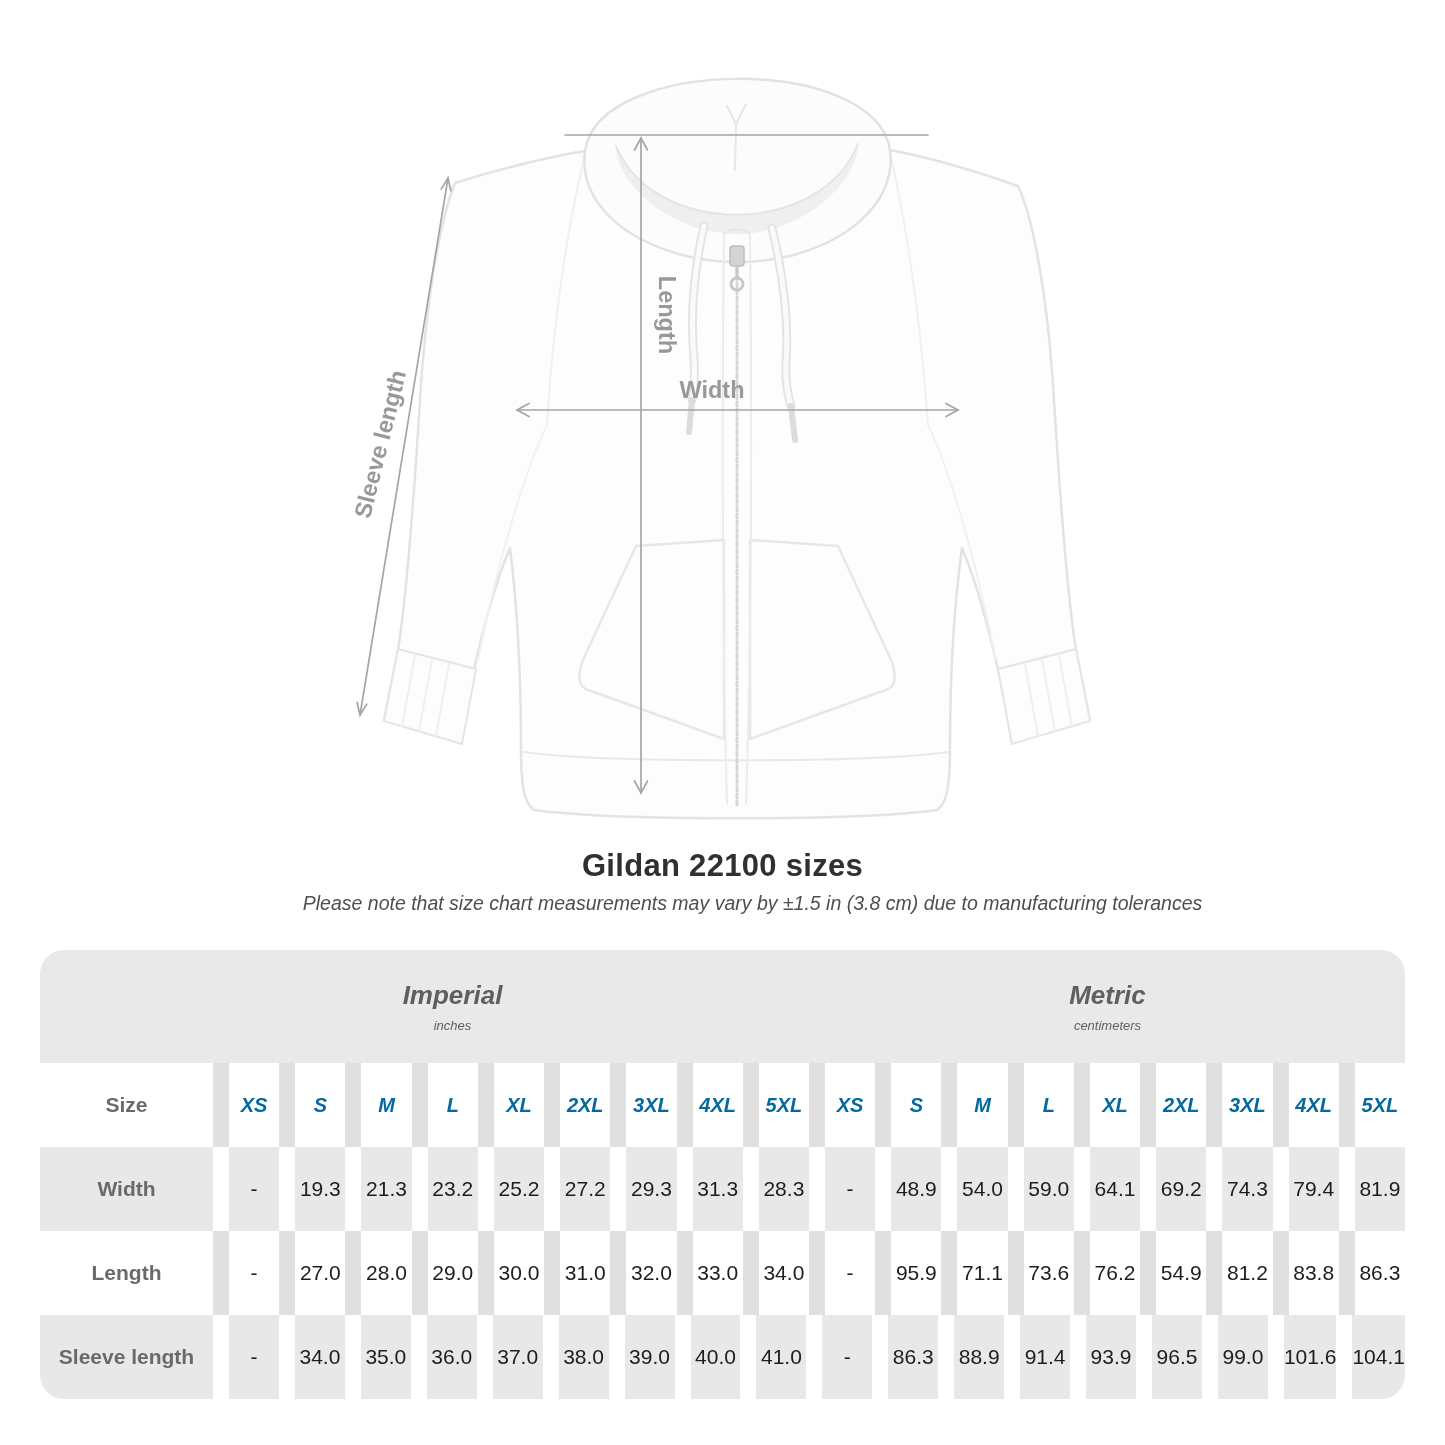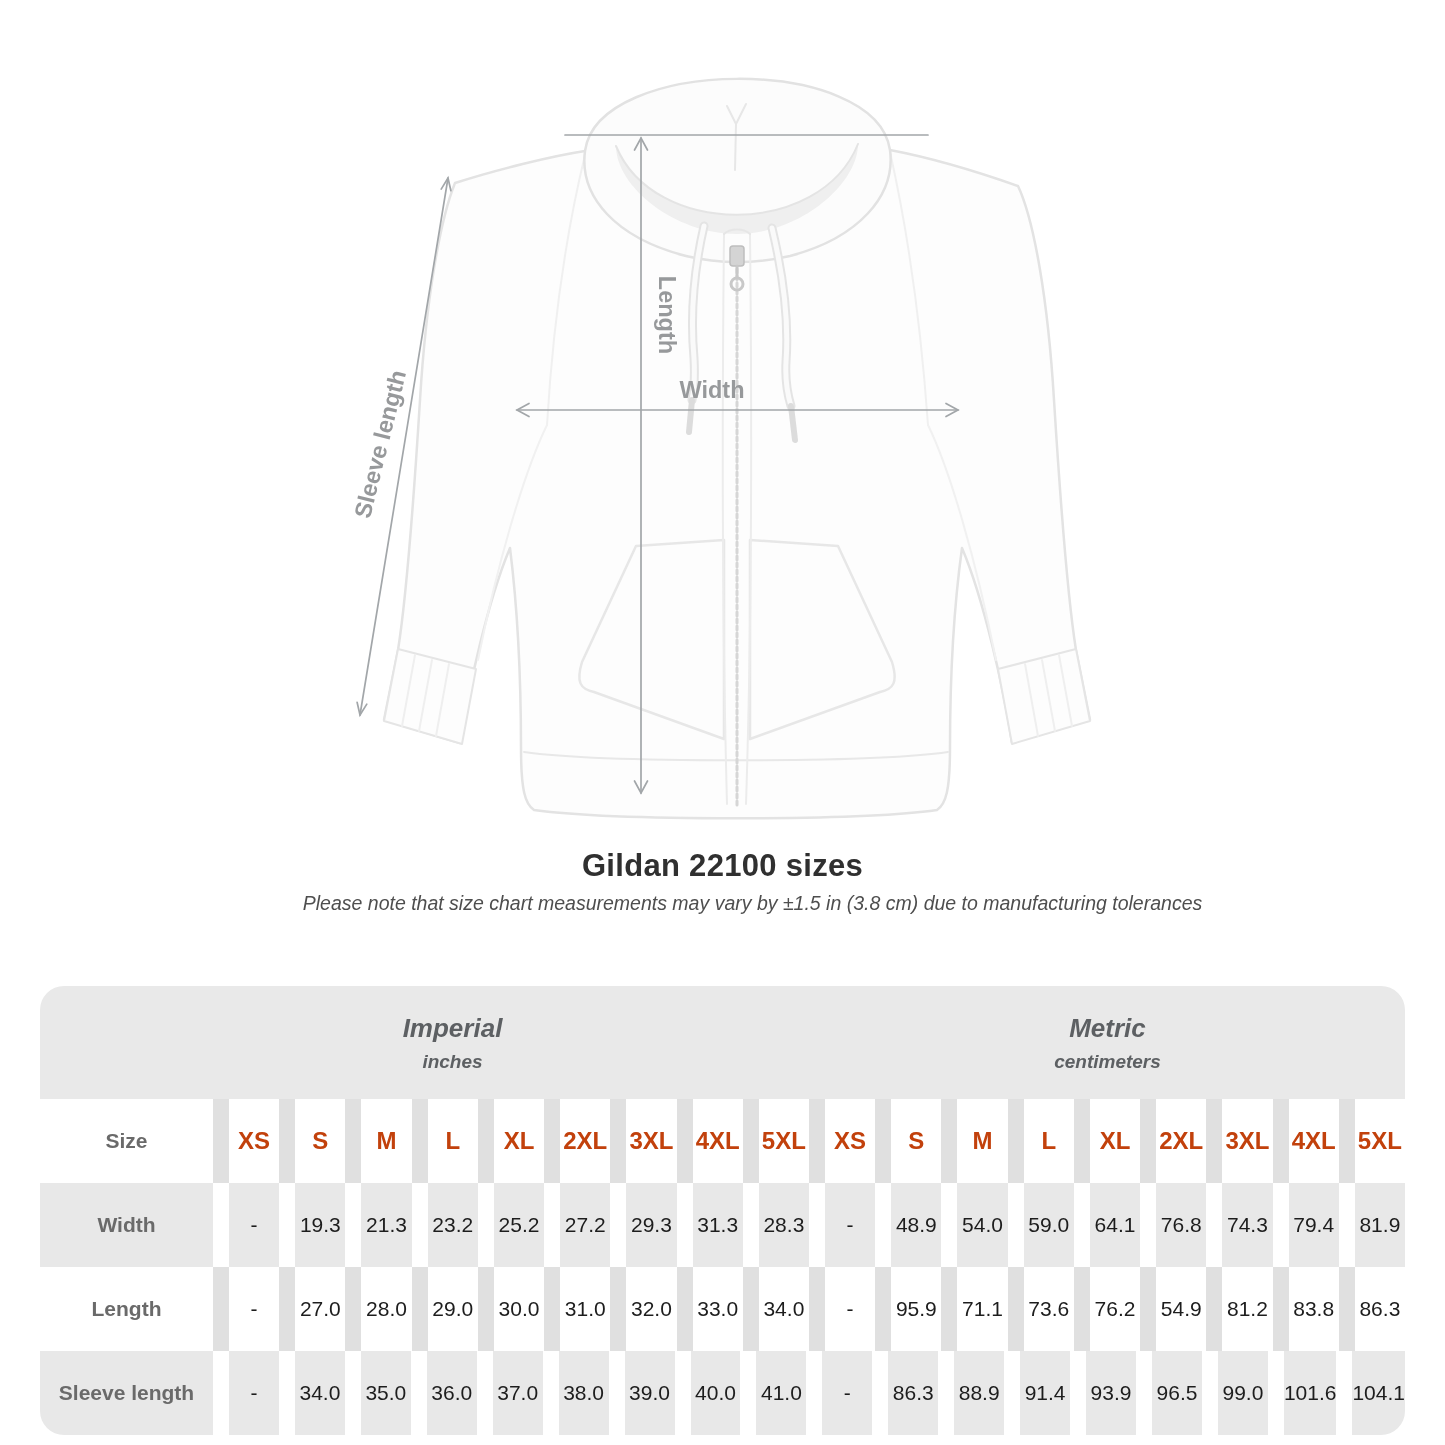--- a/index.html
+++ b/index.html
@@ -4,35 +4,35 @@
 <style>
   html,body{margin:0;padding:0;background:#fff;}
   .page{position:relative;width:1445px;height:1445px;background:#ffffff;
         font-family:"Liberation Sans",sans-serif;overflow:hidden;}
   .figure{position:absolute;left:0;top:0;width:1445px;height:830px;}
   .page-title{position:absolute;top:848px;left:0;width:100%;text-align:center;
         font-size:31px;font-weight:bold;color:#303030;letter-spacing:.3px;}
   .page-subtitle{position:absolute;top:892px;left:0;width:100%;text-align:center;
         font-size:19.5px;font-style:italic;color:#4e4e4e;padding-left:30px;}
   .sizetable{position:absolute;left:40px;top:950px;width:1365px;border-radius:24px;
-        overflow:hidden;margin-top:36px;}
+        overflow:hidden;}
   .band{height:113px;background:#e9e9e9;display:grid;grid-template-columns:770px 1fr;}
   .band-sec{display:flex;flex-direction:column;align-items:center;justify-content:center;
         gap:7px;color:#5d6063;}
   .band-sec.imp{padding-left:55px;}
   .sec-name{font-size:26px;font-weight:bold;font-style:italic;}
-  .sec-unit{font-size:19px;font-style:italic;font-weight:bold;}
+  .sec-unit{font-size:13px;font-style:italic;}
   .trow{display:grid;grid-template-columns:173px repeat(18,1fr);column-gap:16px;height:84px;}
   .trow.white{background:#e0e0e0;}
   .trow.gray{background:#ffffff;}
   .cell{display:flex;align-items:center;justify-content:center;}
   .trow.white .cell{background:#ffffff;}
   .trow.gray .cell{background:#e8e8e8;}
   .cell.lab{font-weight:bold;color:#6a6a6a;font-size:21px;}
-  .cell.szh{font-weight:bold;color:#c2410c;font-size:24px;}
+  .cell.szh{font-weight:bold;color:#0369a1;font-size:20px;font-style:italic;}
   .cell.val{color:#1d1d1d;font-size:21px;}
 </style>
 </head>
 <body>
 
 <div class="page">
 
   <div class="figure">
     <svg viewBox="0 0 1445 830" width="1445" height="830">
       <g stroke-linejoin="round" stroke-linecap="round">
@@ -155,21 +155,21 @@
       <div class="cell val">25.2</div>
       <div class="cell val">27.2</div>
       <div class="cell val">29.3</div>
       <div class="cell val">31.3</div>
       <div class="cell val">28.3</div>
       <div class="cell val">-</div>
       <div class="cell val">48.9</div>
       <div class="cell val">54.0</div>
       <div class="cell val">59.0</div>
       <div class="cell val">64.1</div>
-      <div class="cell val">76.8</div>
+      <div class="cell val">69.2</div>
       <div class="cell val">74.3</div>
       <div class="cell val">79.4</div>
       <div class="cell val">81.9</div>
     </div>
 
     <div class="trow white">
       <div class="cell lab">Length</div>
       <div class="cell val">-</div>
       <div class="cell val">27.0</div>
       <div class="cell val">28.0</div>

